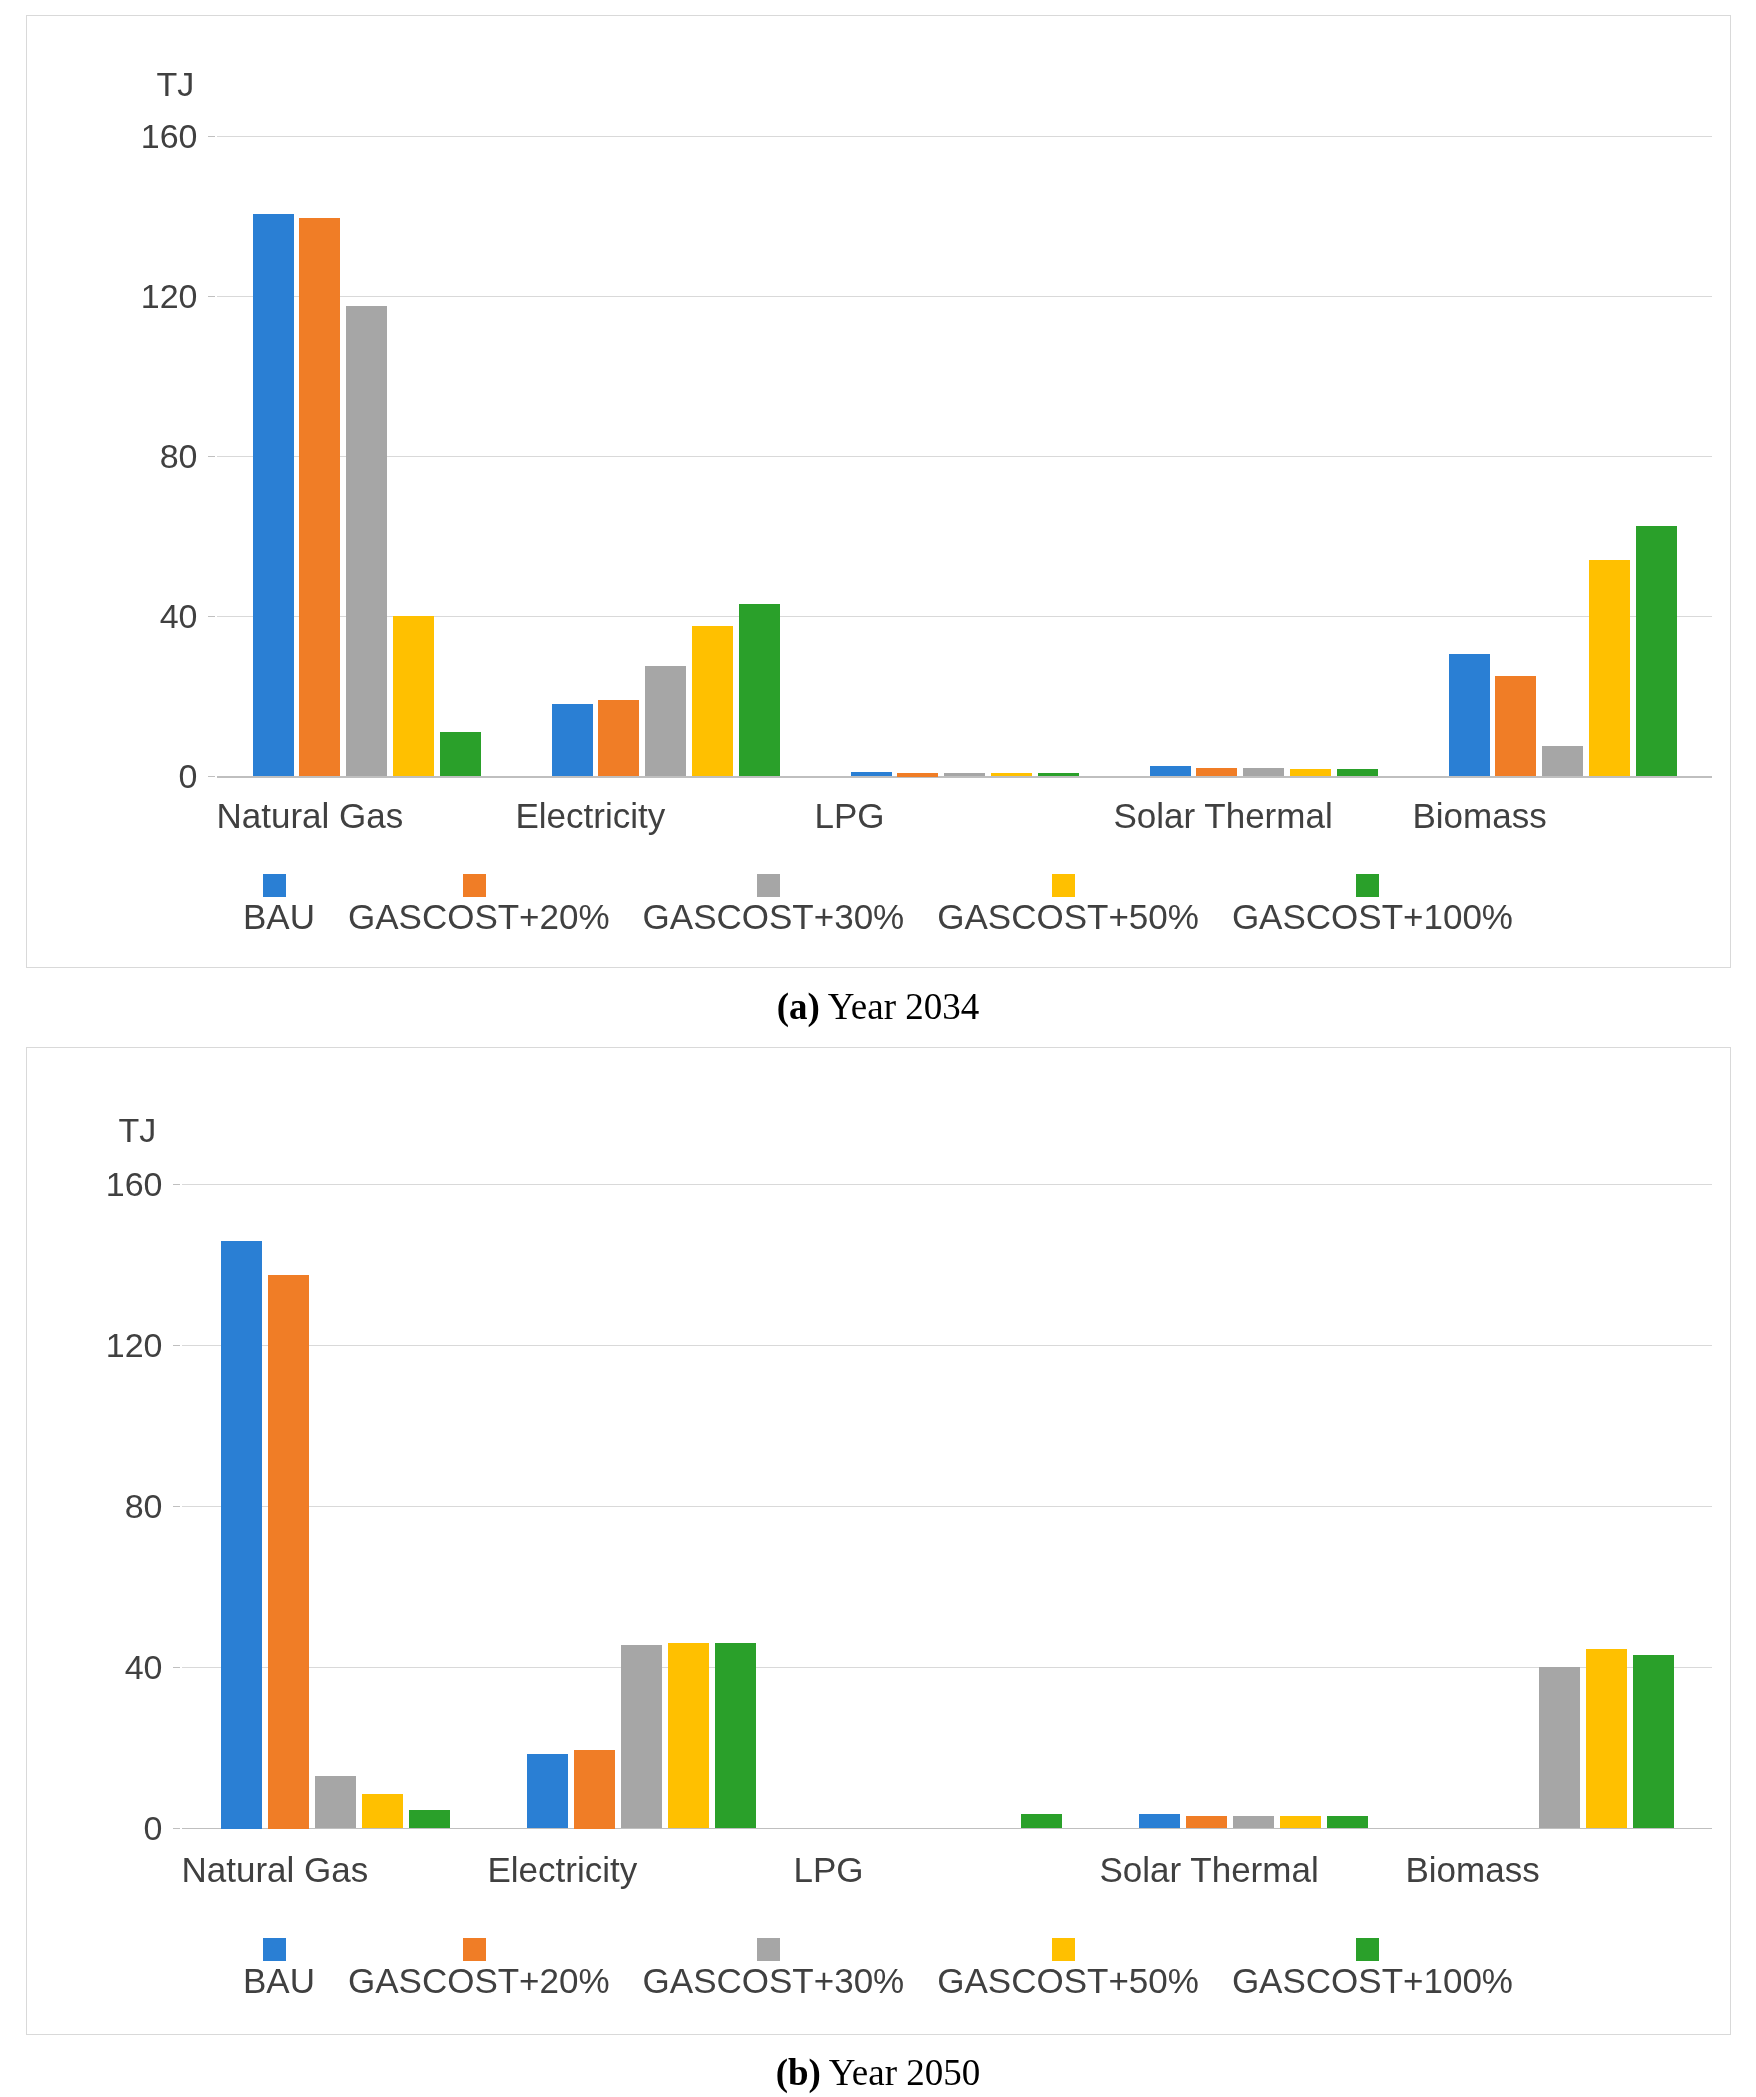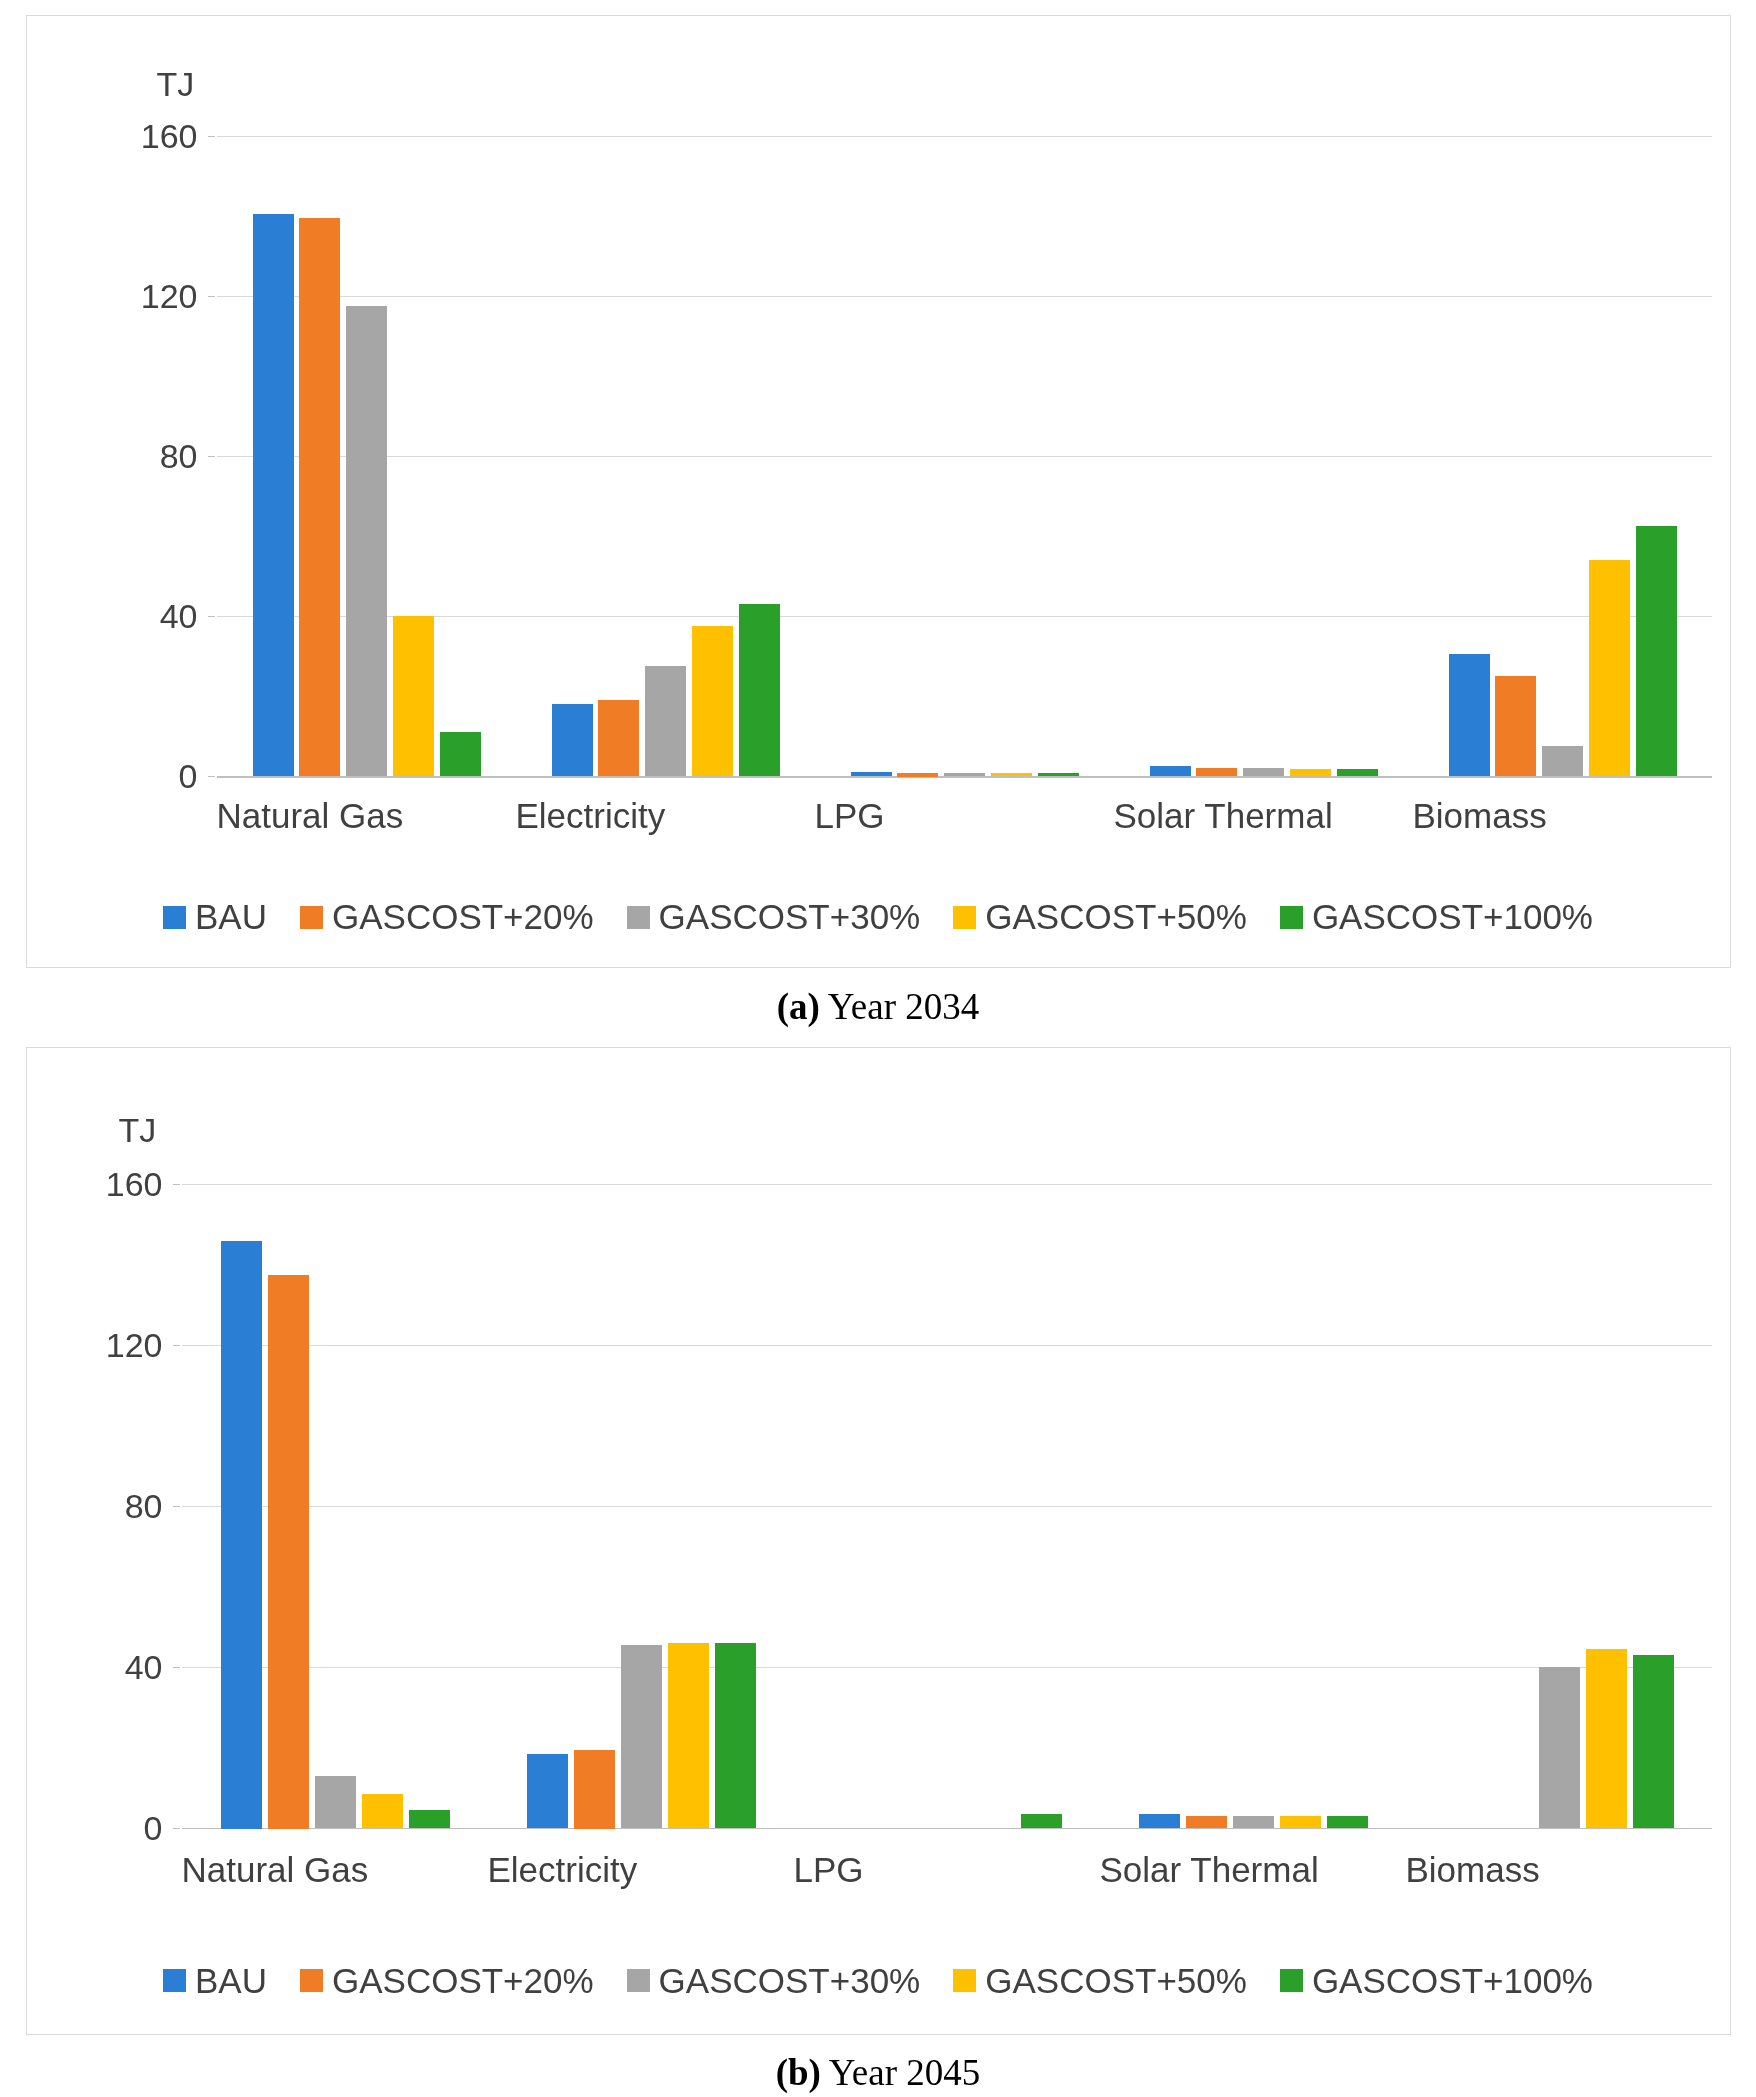--- a/index.html
+++ b/index.html
@@ -92,20 +92,21 @@
     display: flex;
     align-items: center;
     justify-content: center;
     gap: 0px;
     width: 100%;
   }
   .legend-item {
     display: flex;
     align-items: center;
     margin: 0 16.5px;
+    flex-direction: column;
   }
   .legend-swatch {
     width: 23px;
     height: 23px;
     margin-right: 9px;
   }
   .legend-text {
     font-family: "Liberation Sans", sans-serif;
     font-size: 35px;
     color: #404040;
@@ -265,18 +266,18 @@
             <span class="legend-swatch" style="background: rgb(255, 192, 0);"></span>
             <span class="legend-text">GASCOST+50%</span>
           </div>
           <div class="legend-item">
             <span class="legend-swatch" style="background: rgb(42, 160, 42);"></span>
             <span class="legend-text">GASCOST+100%</span>
           </div>
         </div>
     </div>
     <div class="caption">
-      <b>(b)</b><span> Year 2045</span>
+      <b>(b)</b><span> Year 2050</span>
     </div>
   </div>
 
 </div>
 
 
 </body></html>

